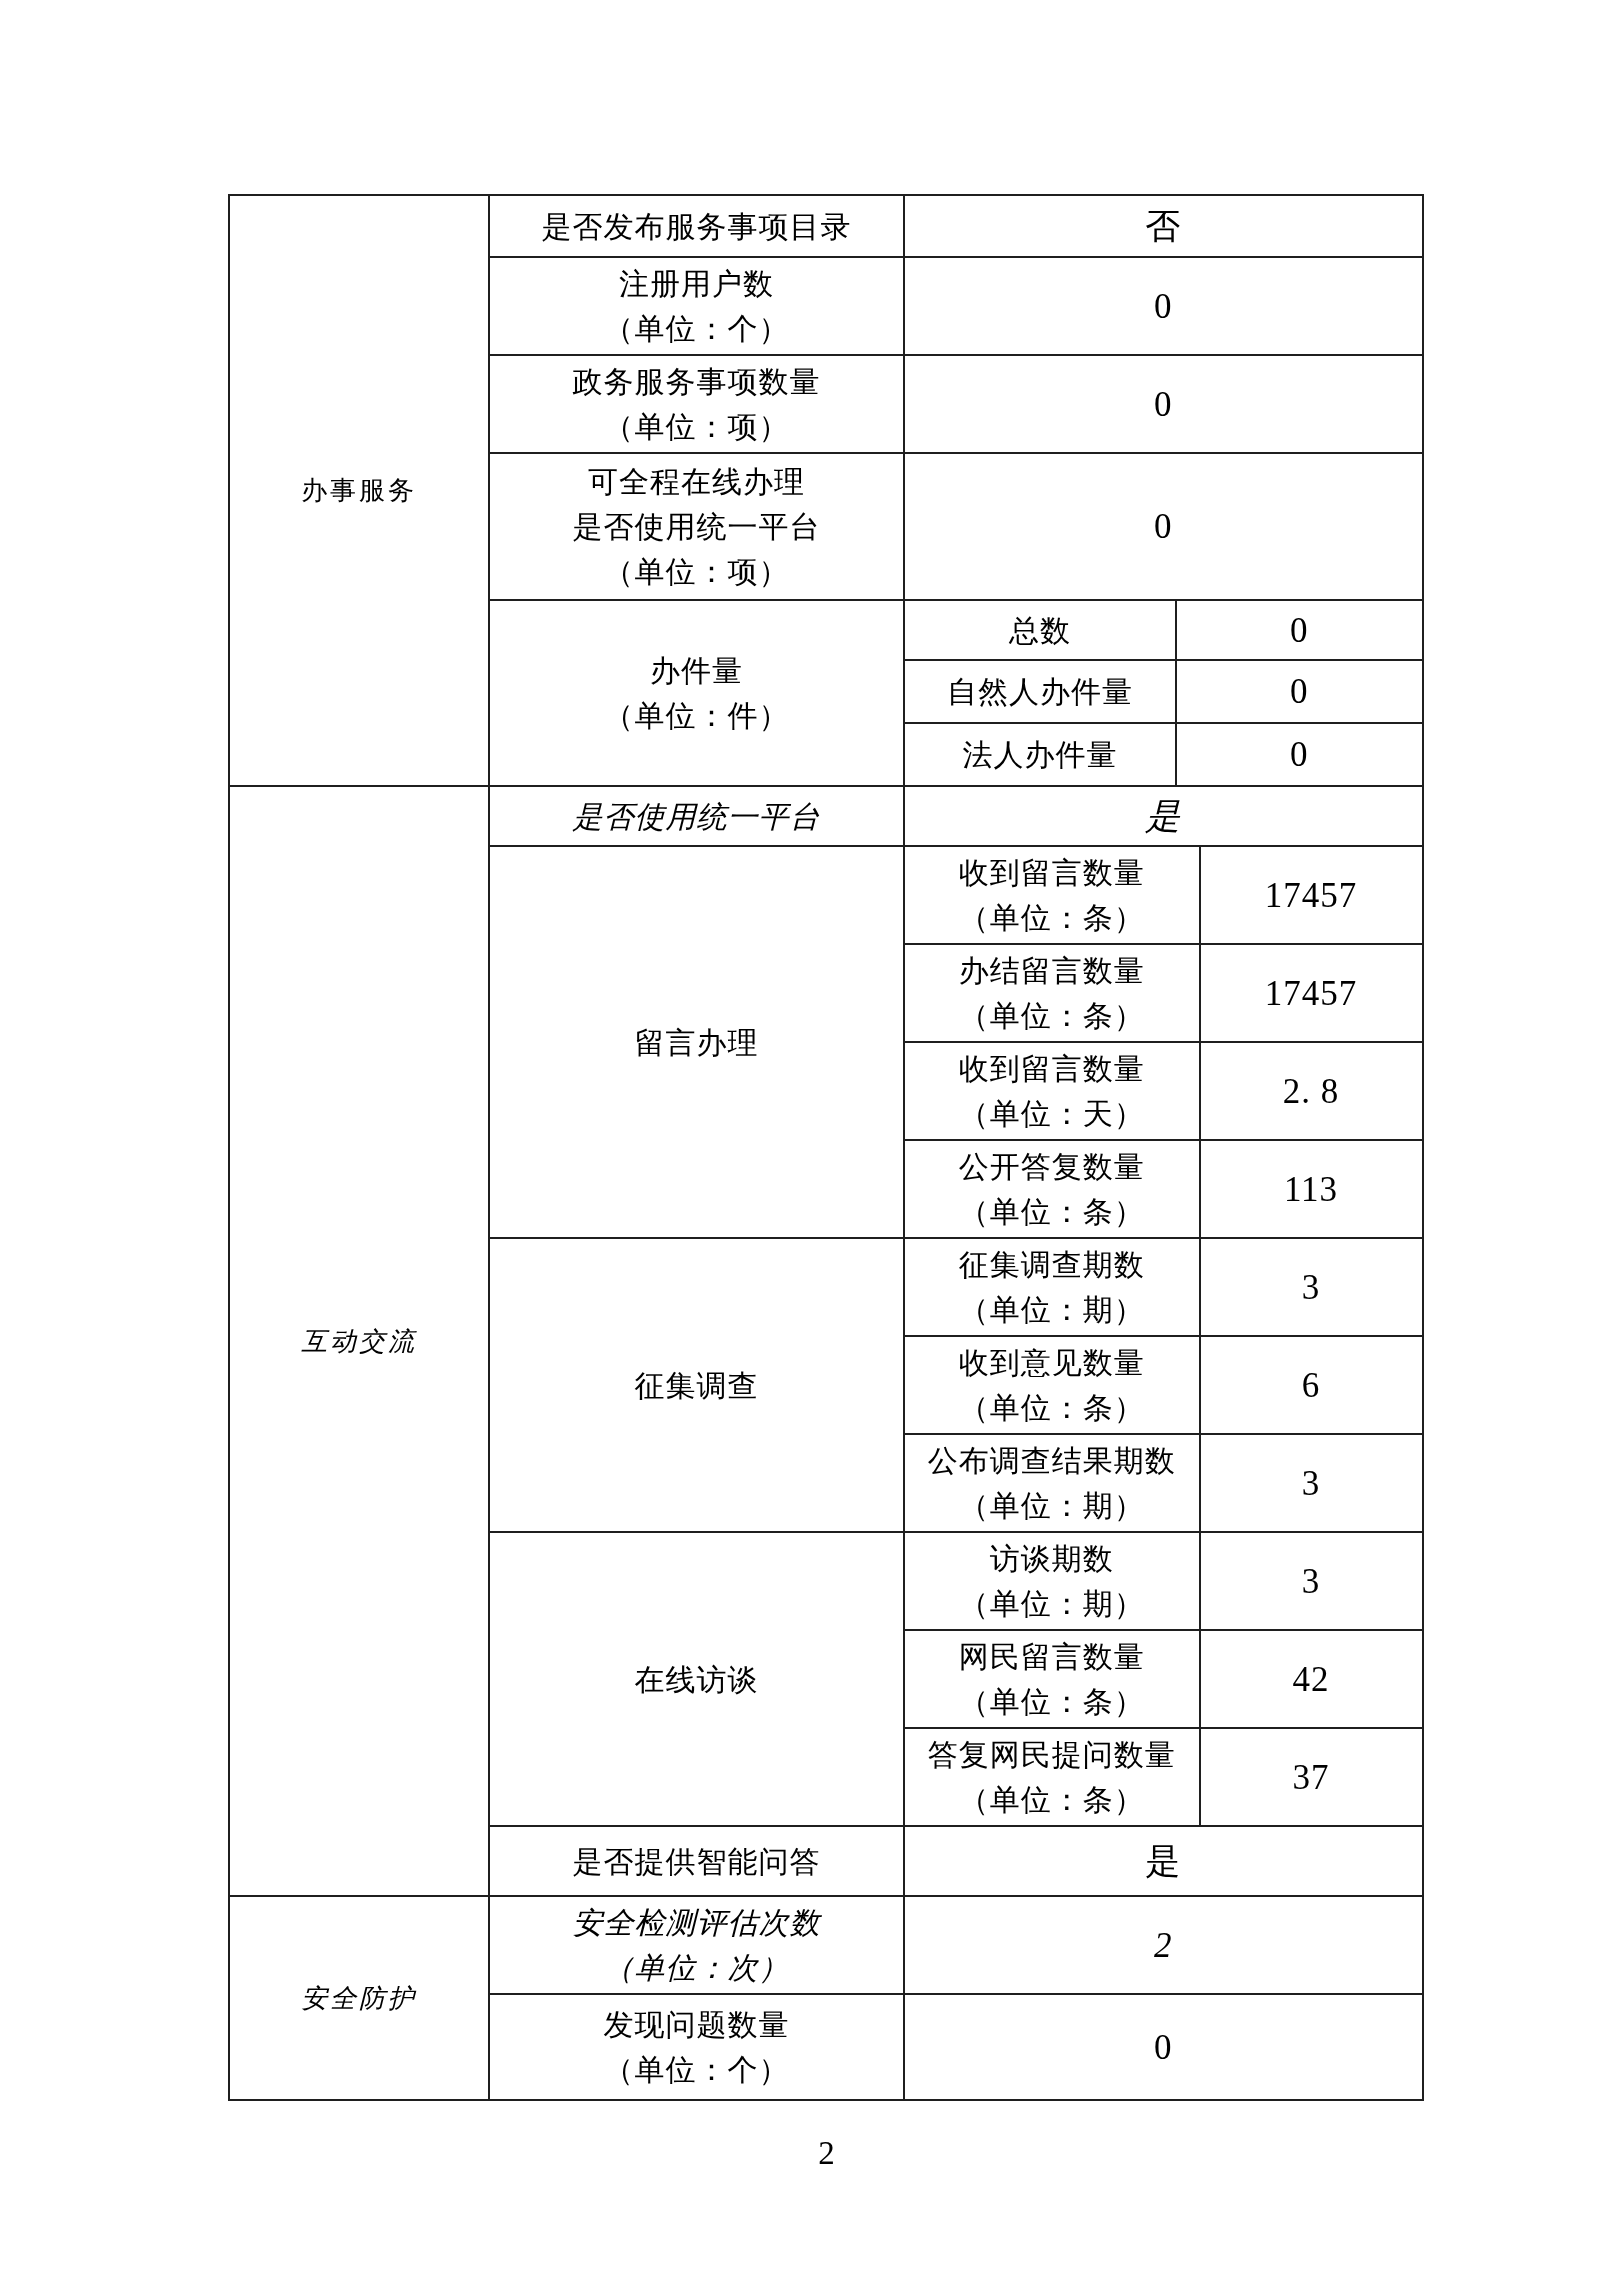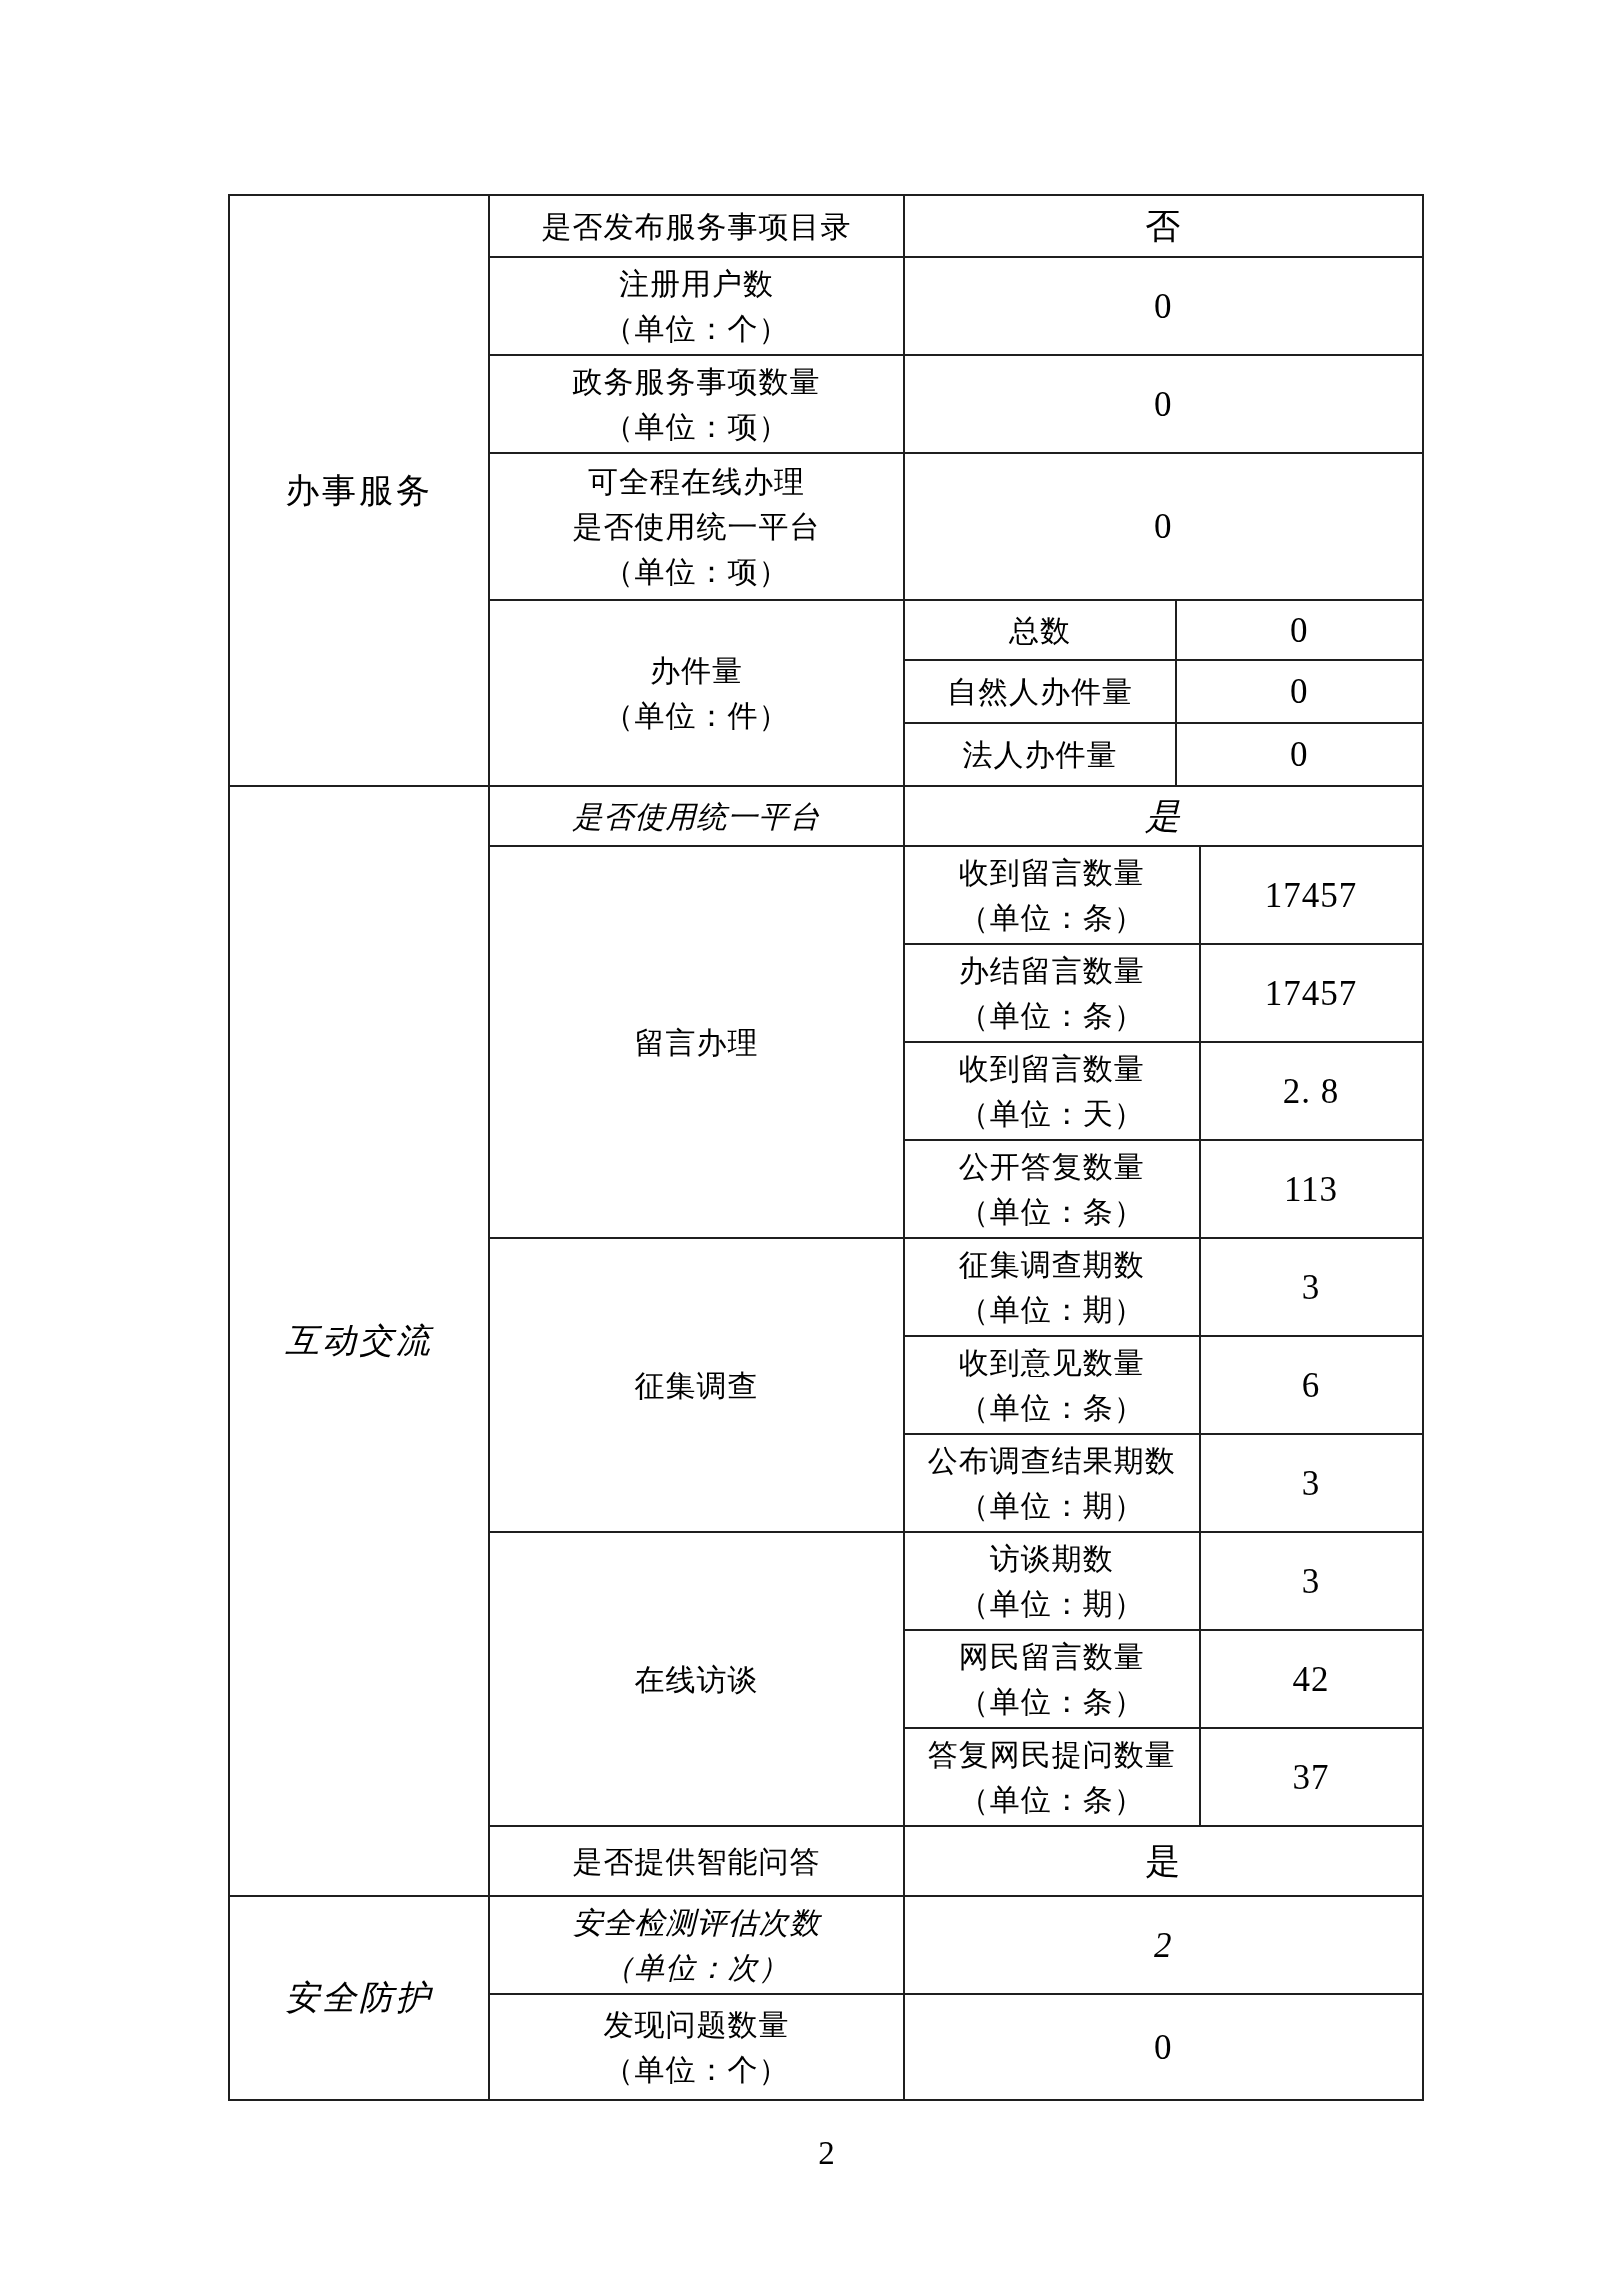--- a/index.html
+++ b/index.html
@@ -11,21 +11,21 @@
     position:absolute;left:228px;top:194px;
     border-collapse:collapse;table-layout:fixed;
     border:2px solid #1f1f1f;
   }
   table.report td{
     border:2px solid #1f1f1f;
     text-align:center;vertical-align:middle;
     padding:3px;white-space:pre-line;overflow:hidden;
   }
   tr.section-start > td{border-top:2.9px solid #1f1f1f;font-style:italic;}
-  td.cat{font-size:34px;letter-spacing:2.9px;}
+  td.cat{font-size:26px;letter-spacing:2.9px;}
   td.lbl{font-size:30px;letter-spacing:1px;line-height:45px;}
   td.val{font-size:35px;letter-spacing:1px;line-height:43px;}
   .page-num{
     position:absolute;left:228px;top:2135px;width:1197px;
     text-align:center;font-size:33px;
   }
 </style>
 </head>
 <body>
 

